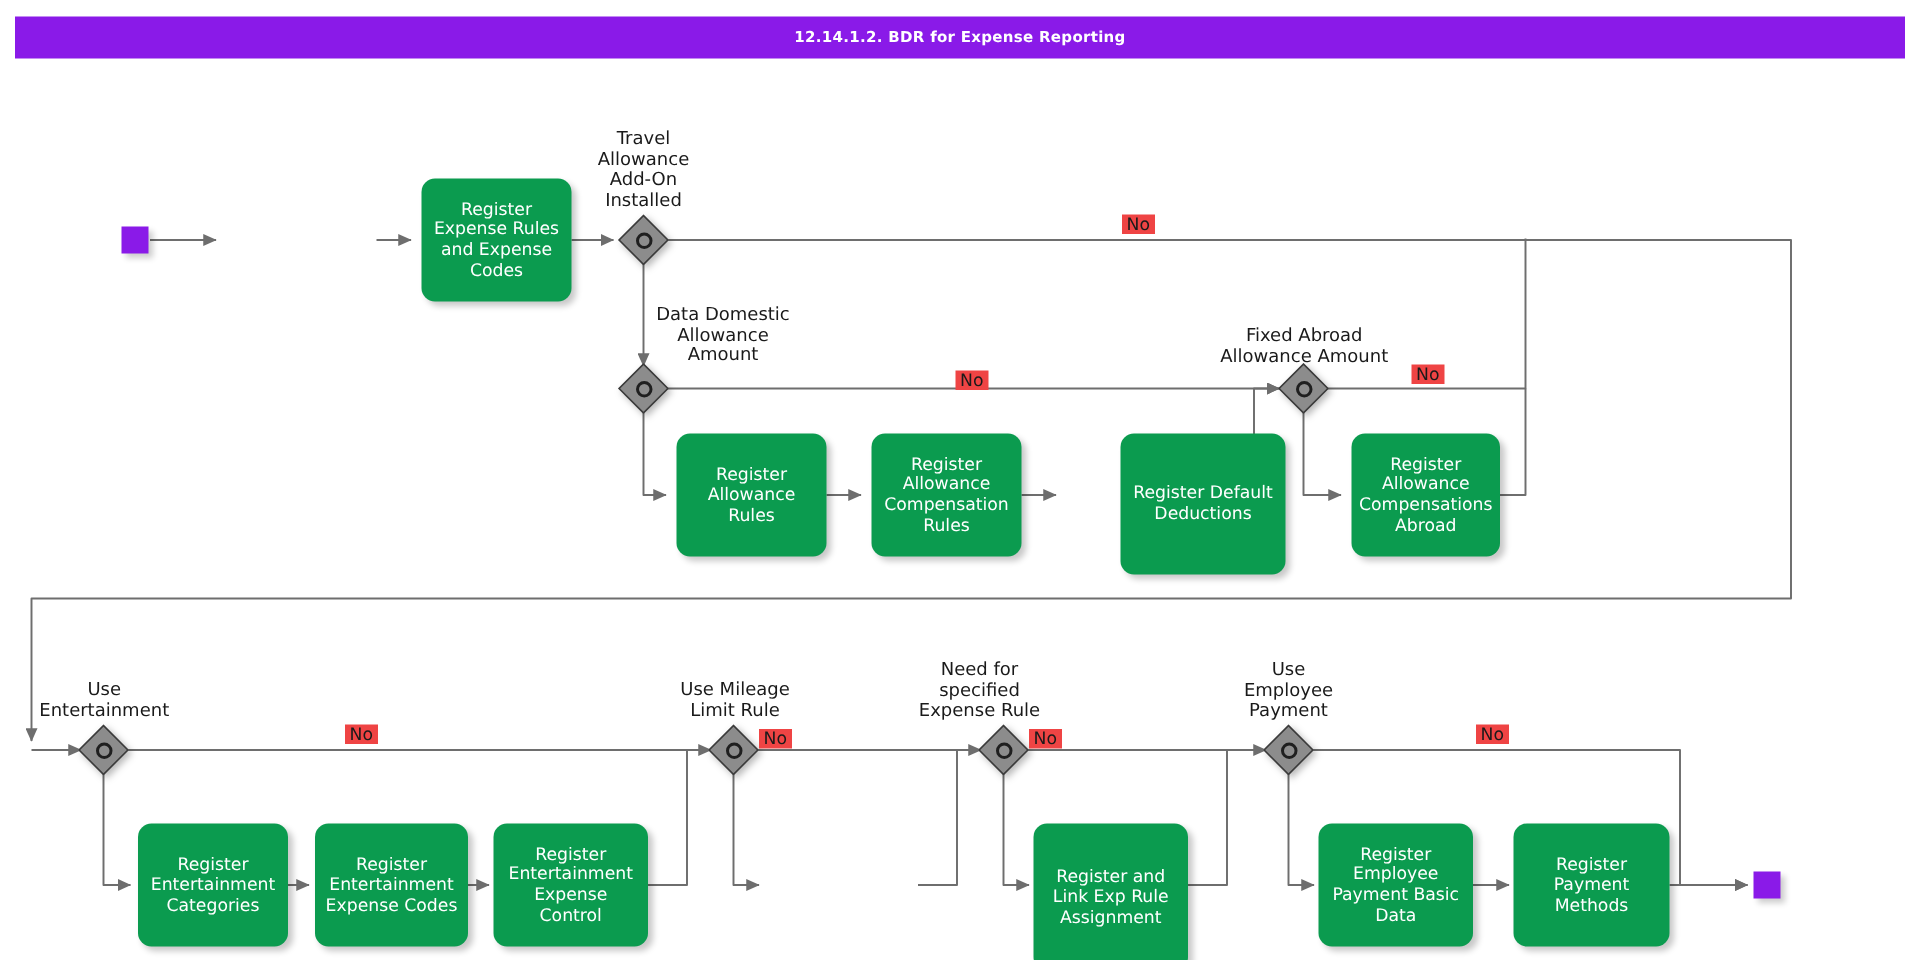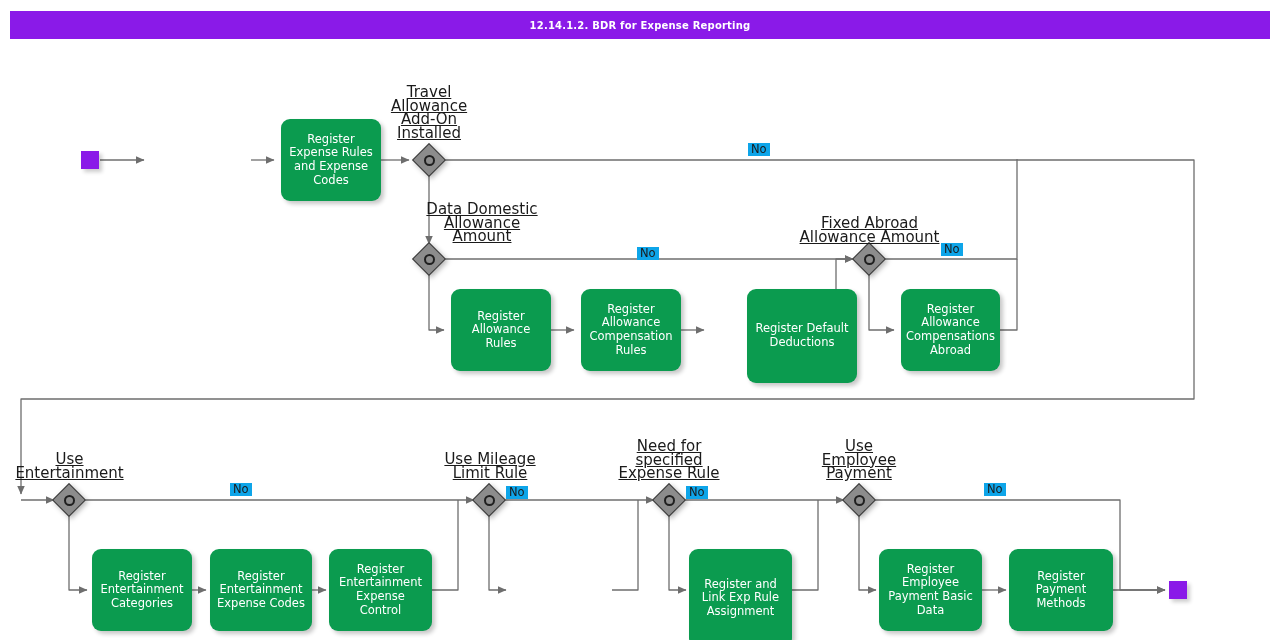--- a/index.html
+++ b/index.html
@@ -93,35 +93,34 @@
     border-radius: 50%;
     background: #8c8c8c;
     border: 2px solid #1f1f1f;
     box-sizing: border-box;
   }
   
   .gw-caption {
     position: absolute;
     text-align: center;
     color: #1a1a1a;
-    font-size: 15px;
+    font-size: 12px;
     line-height: 13.5px;
     font-family: "DejaVu Sans", sans-serif;
     white-space: pre-line;
-    text-decoration: underline;
   }
   
   .edge-label {
     position: absolute;
     color: #1a1a1a;
     font-size: 11.5px;
     line-height: 13px;
     font-family: "DejaVu Sans", sans-serif;
     text-align: left;
-    background: #0ea5e9;
+    background: #ef4444;
     padding: 0 3px;
   }
   
   .event {
     position: absolute;
     width: 18px;
     height: 18px;
     background: #8a1ae8;
     box-shadow: 3px 3px 4px rgba(0,0,0,0.20);
   }
@@ -304,21 +303,21 @@
     <div class="gw-diamond"></div>
     <div class="gw-circle"></div>
   </div>
   <div class="gw-caption" style="left:434px; top:453px; width:112px;">Use Mileage
 Limit Rule</div>
 
   <div class="gateway" style="left:654px; top:485px;">
     <div class="gw-diamond"></div>
     <div class="gw-circle"></div>
   </div>
-  <div class="gw-caption" style="left:606px; top:440px; width:126px;">Need for
+  <div class="gw-caption" style="left:590px; top:440px; width:126px;">Need for
 specified
 Expense Rule</div>
 
   <div class="gateway" style="left:844px; top:485px;">
     <div class="gw-diamond"></div>
     <div class="gw-circle"></div>
   </div>
   <div class="gw-caption" style="left:809px; top:440px; width:100px;">Use
 Employee
 Payment</div>

